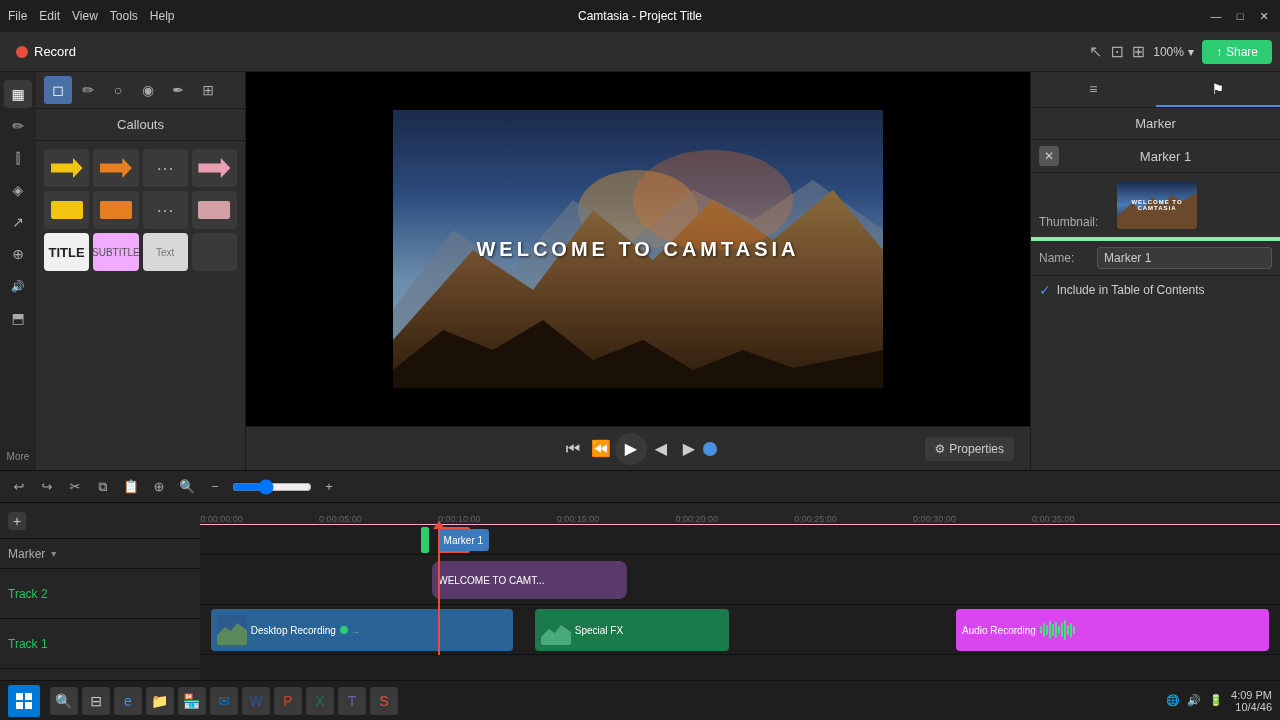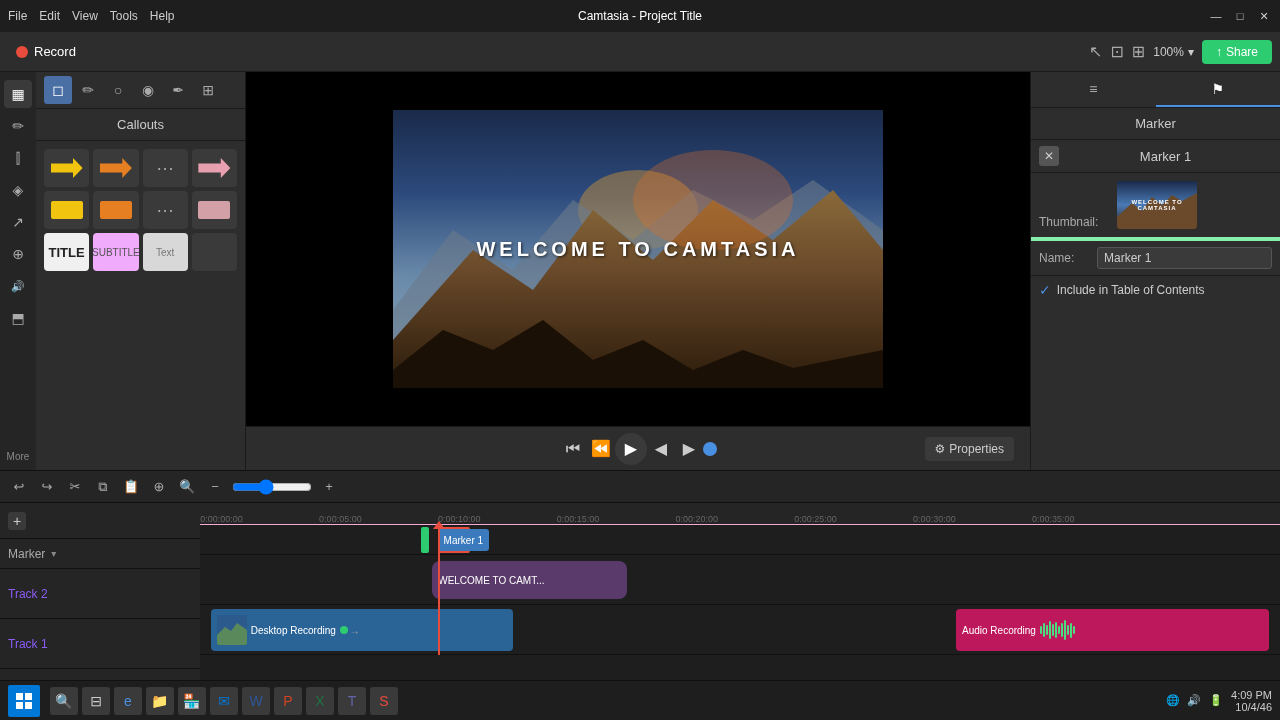--- a/index.html
+++ b/index.html
@@ -480,21 +480,21 @@
       color: #ccc;
       display: flex; align-items: center; justify-content: center;
       font-size: 14px; cursor: pointer;
     }
     .track-label-row {
       height: 50px;
       display: flex;
       align-items: center;
       padding: 0 8px;
       border-bottom: 1px solid #111;
-      color: #8b5cf6;
+      color: #22c55e;
       font-size: 12px;
       gap: 6px;
     }
     .track-label-special {
       height: 30px;
       display: flex;
       align-items: center;
       padding: 0 8px;
       border-bottom: 1px solid #111;
       color: #aaa;
@@ -572,21 +572,21 @@
       background: #2a6496;
     }
     .clip-special {
       left: 31%;
       width: 18%;
       background: #1a7a4a;
     }
     .clip-audio {
       left: 70%;
       width: 29%;
-      background: #be185d;
+      background: #d946ef;
     }
     .clip-title {
       position: absolute;
       top: 8px;
       left: 20%;
       width: 20%;
       height: 34px;
       background: #5a3a6a;
       border-radius: 8px;
       display: flex;
@@ -949,20 +949,29 @@
             <div class="track-clip clip-desktop">
               <div class="clip-thumbnail">
                 <svg width="30" height="30">
                   <rect width="30" height="30" fill="#2c5a8c"></rect>
                   <polygon points="0,20 8,12 14,16 20,8 30,15 30,30 0,30" fill="#5a8a5c"></polygon>
                 </svg>
               </div>
               <span>Desktop Recording</span>
               <div class="clip-green-dot" style="margin-left:4px;"></div>
               <span style="color:#aaa;font-size:10px;margin-left:2px;">→</span>
+            </div>
+            <div class="track-clip clip-special">
+              <div class="clip-thumbnail">
+                <svg width="30" height="30">
+                  <rect width="30" height="30" fill="#1a7a4a"></rect>
+                  <polygon points="0,22 8,14 14,18 20,10 30,17 30,30 0,30" fill="#4aaa7a"></polygon>
+                </svg>
+              </div>
+              <span>Special FX</span>
             </div>
             <div class="track-clip clip-audio">
               <span style="margin-right:4px;">Audio Recording</span>
               <div class="clip-waveform">
                 <div class="waveform-bar" style="height:8px;"></div>
                 <div class="waveform-bar" style="height:14px;"></div>
                 <div class="waveform-bar" style="height:10px;"></div>
                 <div class="waveform-bar" style="height:18px;"></div>
                 <div class="waveform-bar" style="height:12px;"></div>
                 <div class="waveform-bar" style="height:16px;"></div>

